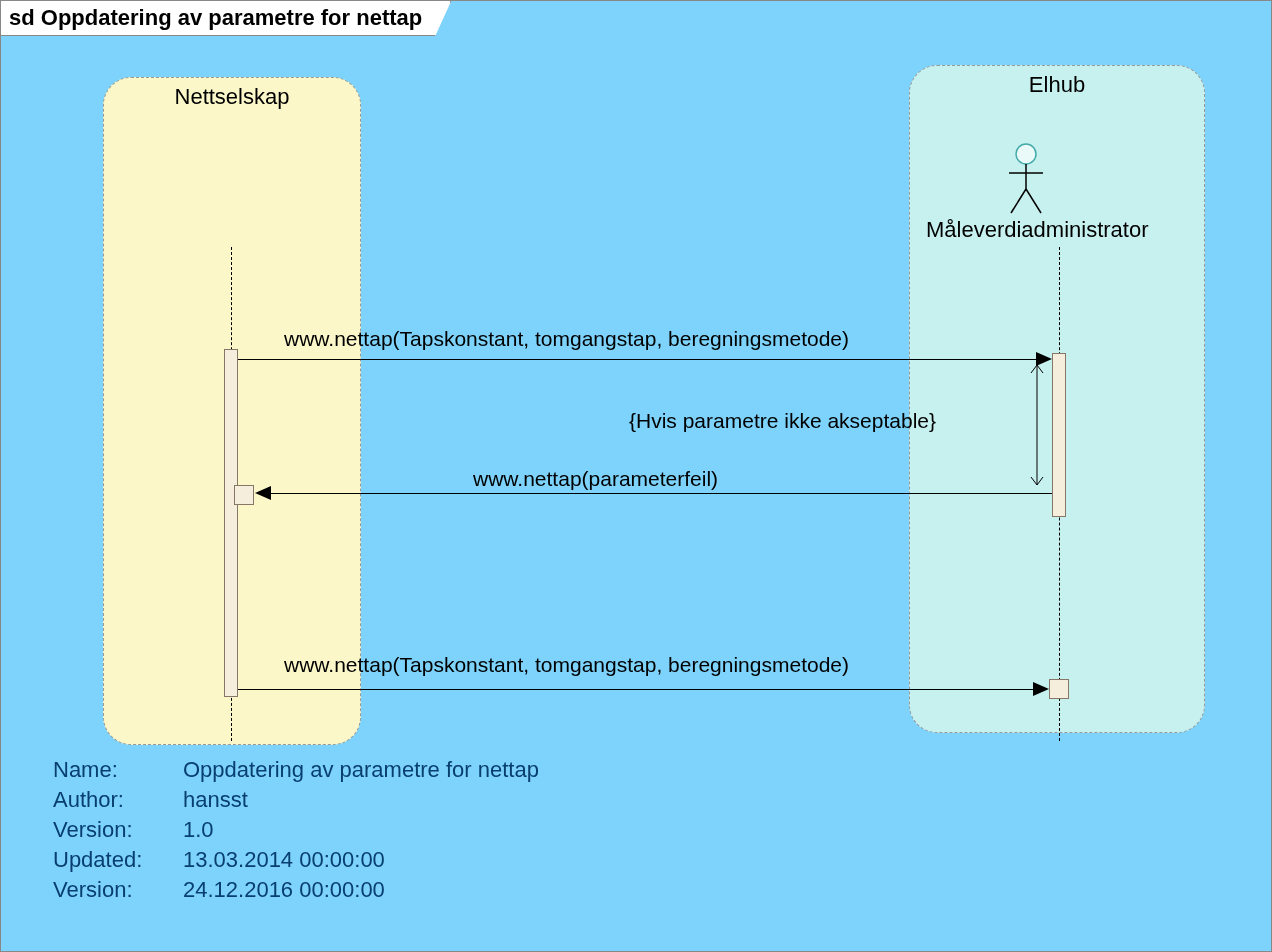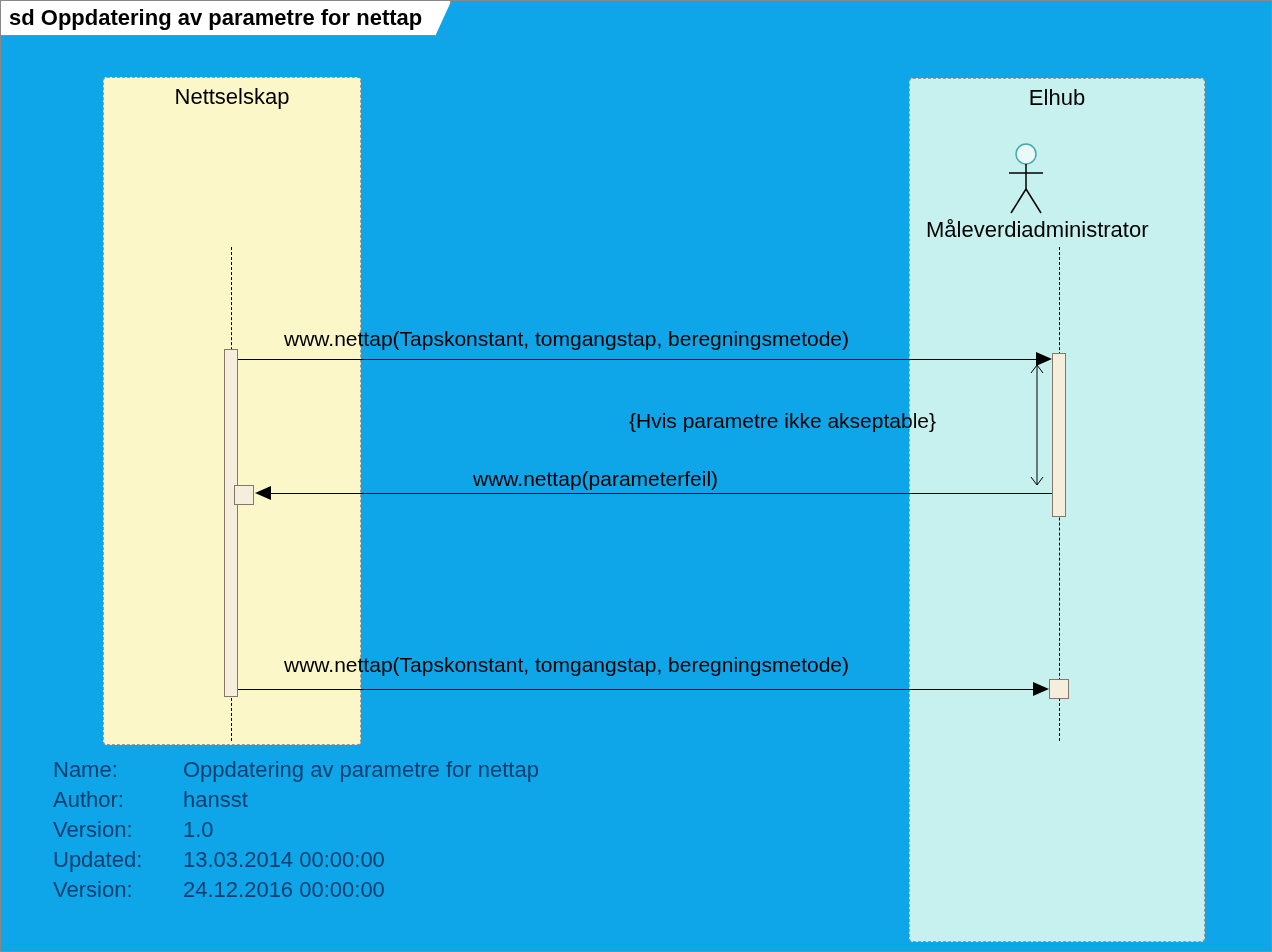--- a/index.html
+++ b/index.html
@@ -7,39 +7,39 @@
     margin: 0;
     padding: 0;
     font-family: Arial, Helvetica, sans-serif;
     background: #fff;
   }
   .diagram-frame {
     position: relative;
     width: 1272px;
     height: 952px;
     border: 1px solid #888;
-    background: #0ea5e9;
+    background: #7dd3fc;
   }
   .frame-title-tab {
     position: absolute;
     top: 0;
     left: 0;
     padding: 4px 28px 4px 8px;
     font-size: 22px;
     font-weight: bold;
     color: #000;
     background: #fff;
     border-right: 1px solid #888;
     border-bottom: 1px solid #888;
     clip-path: polygon(0 0, 100% 0, calc(100% - 16px) 100%, 0 100%);
   }
   .swimlane {
     position: absolute;
     border: 1px dashed #999;
-    border-radius: 4px;
+    border-radius: 28px;
   }
   .swimlane.yellow { background: #fbf7c9; }
   .swimlane.cyan   { background: #c7f1ef; }
   .swimlane-title {
     text-align: center;
     font-size: 22px;
     padding-top: 6px;
     color: #000;
   }
   .actor {
@@ -109,21 +109,21 @@
 <div class="diagram-frame">
 
   <div class="frame-title-tab">
     <span>sd</span>
     <span>Oppdatering av parametre for nettap</span>
   </div>
 
   <div class="swimlane yellow" style="left:102px; top:76px; width:258px; height:668px;">
     <div class="swimlane-title">Nettselskap</div>
   </div>
-  <div class="swimlane cyan" style="left:908px; top:77px; width:296px; height:864px;">
+  <div class="swimlane cyan" style="left:908px; top:64px; width:296px; height:668px;">
     <div class="swimlane-title">Elhub</div>
   </div>
 
   <div class="actor" style="left:925px; top:142px;">
     <svg width="40" height="72" viewBox="0 0 40 72">
       <circle cx="20" cy="11" r="10" fill="#eafaf8" stroke="#4aa" stroke-width="1.5"></circle>
       <line x1="20" y1="21" x2="20" y2="46" stroke="#000" stroke-width="1.5"></line>
       <line x1="3" y1="30" x2="37" y2="30" stroke="#000" stroke-width="1.5"></line>
       <line x1="20" y1="46" x2="5" y2="70" stroke="#000" stroke-width="1.5"></line>
       <line x1="20" y1="46" x2="35" y2="70" stroke="#000" stroke-width="1.5"></line>

